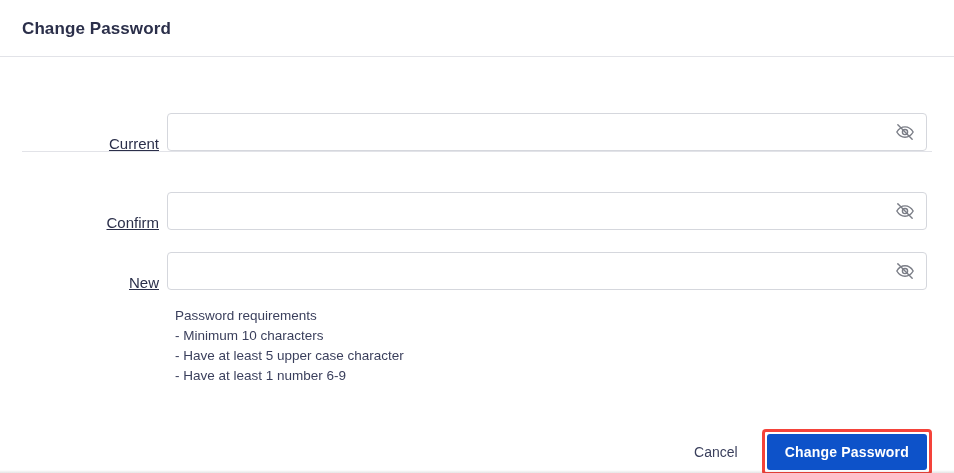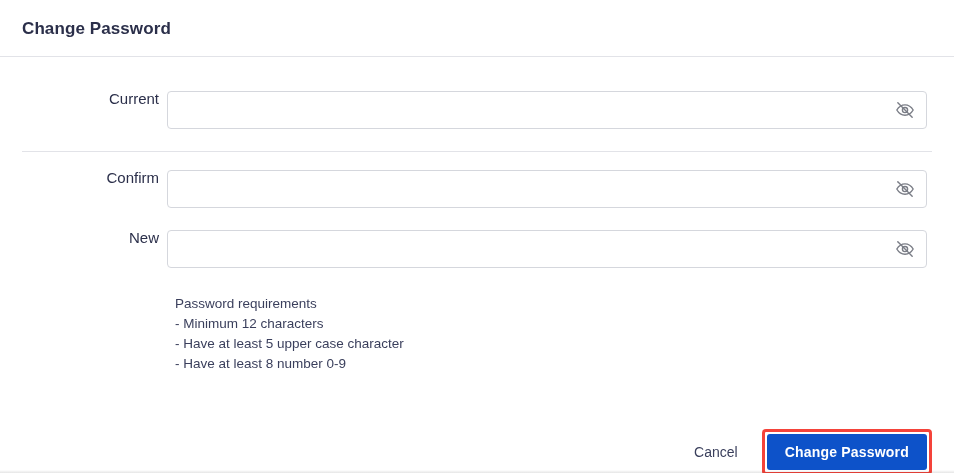--- a/index.html
+++ b/index.html
@@ -48,23 +48,24 @@
     position: absolute;
     left: 0;
     top: 57px;
     width: 954px;
     height: 416px;
     background: #ffffff;
   }
 
   .field-row {
     display: flex;
-    align-items: flex-start;
+    align-items: flex-end;
     padding: 0;
     height: 60px;
+    text-decoration: underline;
   }
   .field-row.first { margin-top: 34px; }
 
   .field-label {
     width: 167px;
     flex: 0 0 167px;
     text-align: right;
     padding-right: 8px;
     font-size: 15px;
     color: #2b2f4a;
@@ -111,21 +112,21 @@
 
   .row-divider {
     height: 1px;
     background: #e2e3e8;
     margin: 0 22px;
   }
   .spacer-after-divider { height: 18px; }
 
   
   .requirements {
-    margin-top: 4px;
+    margin-top: 16px;
     padding-left: 175px;
     font-size: 13.5px;
     line-height: 20px;
     color: #3a3f5c;
   }
   .requirements .req-line { white-space: pre; }
 
   
   .actions {
     position: absolute;
@@ -234,23 +235,23 @@
               <circle cx="12" cy="12" r="3.1"></circle>
               <line x1="3.4" y1="3.4" x2="20.6" y2="20.6"></line>
             </svg>
           </span>
         </button>
       </div>
     </div>
 
     <div class="requirements">
       <div class="req-line">Password requirements</div>
-      <div class="req-line">- Minimum 12 characters</div>
+      <div class="req-line">- Minimum 10 characters</div>
       <div class="req-line">- Have at least 5 upper case character</div>
-      <div class="req-line">- Have at least 8 number 0-9</div>
+      <div class="req-line">- Have at least 1 number 6-9</div>
     </div>
 
     <div class="actions">
       <button class="cancel-link" type="button">Cancel</button>
       <span class="primary-wrap">
         <button class="primary-button" type="button">Change Password</button>
       </span>
     </div>
 
   </div>

